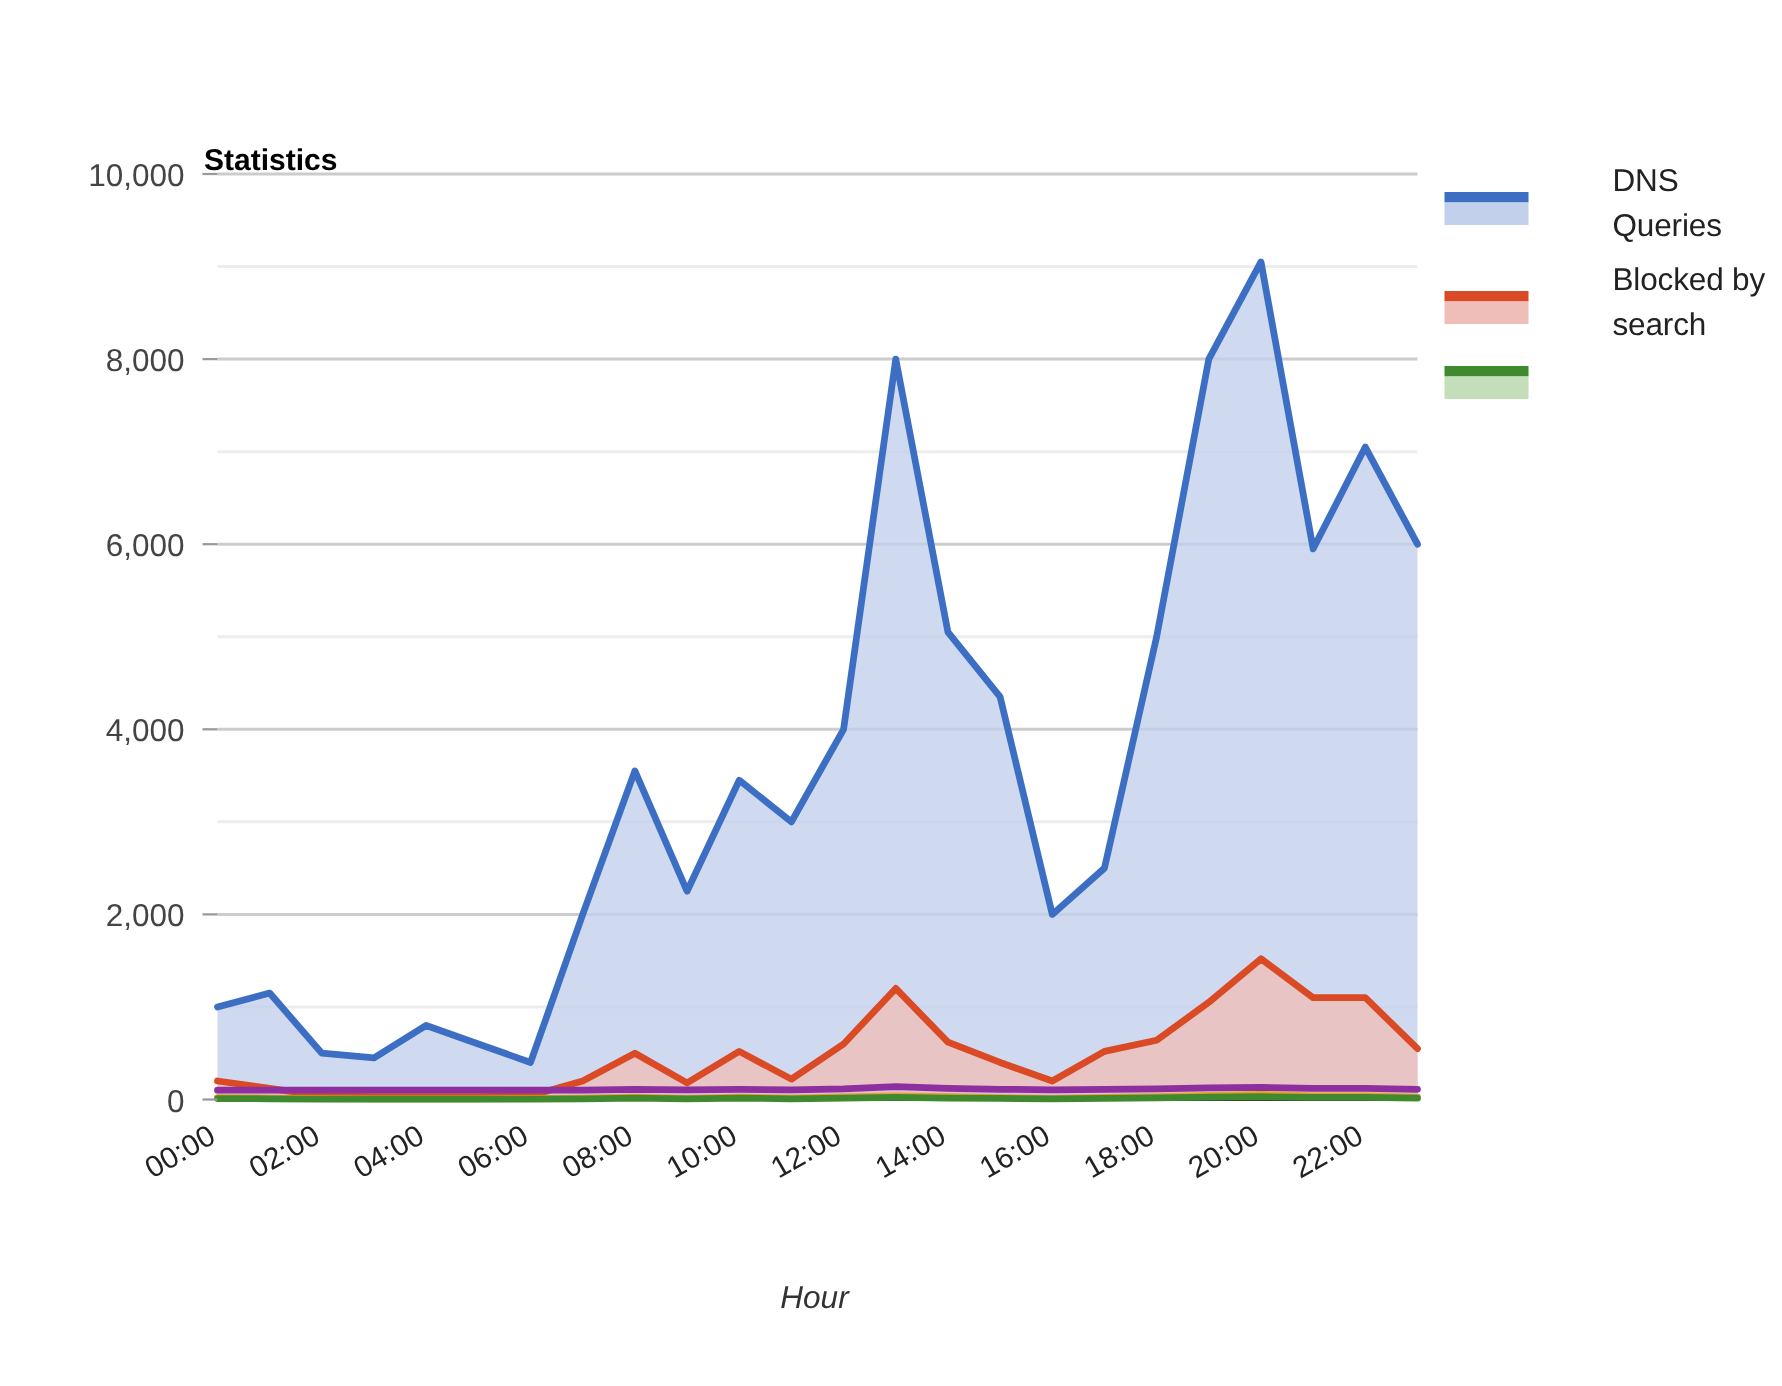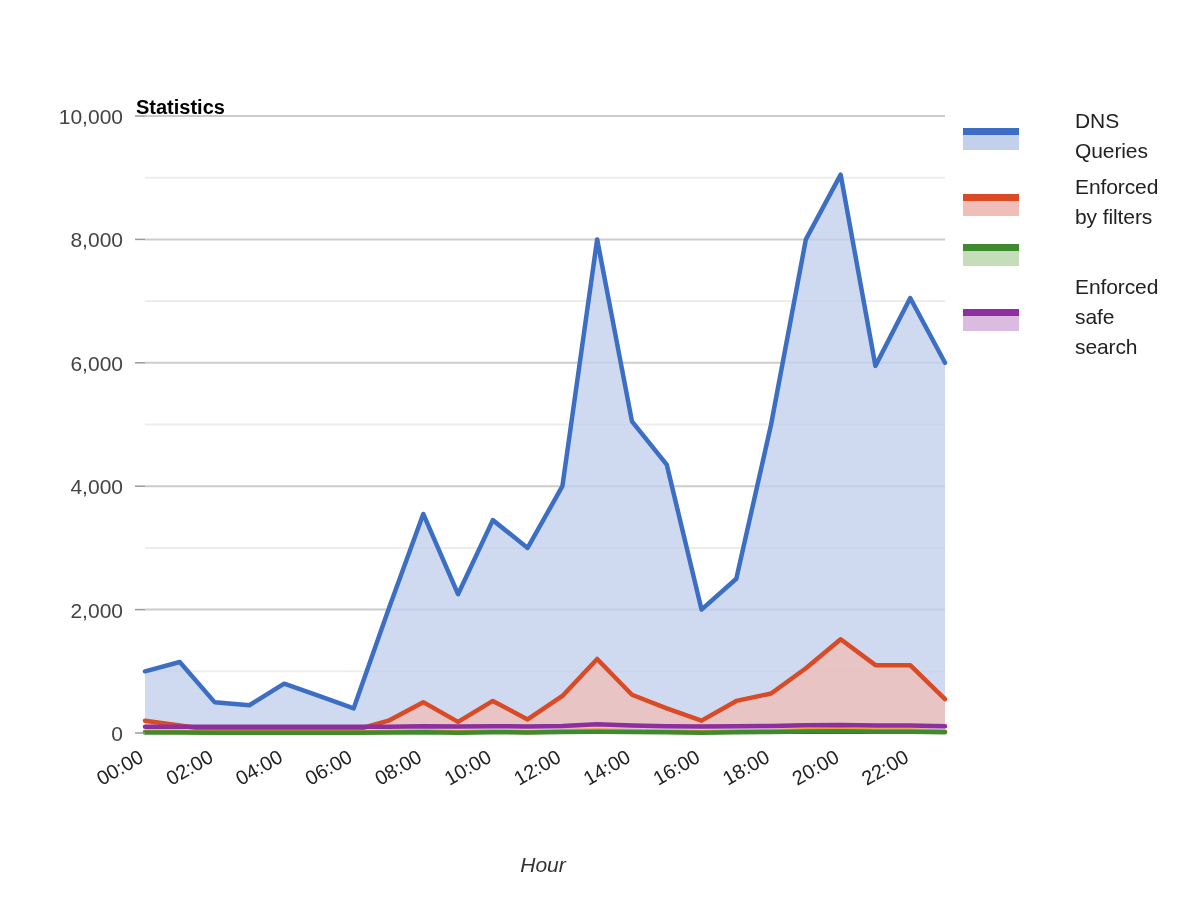--- a/index.html
+++ b/index.html
@@ -177,29 +177,22 @@
           <div class="sw-line" style="background: rgb(60, 111, 196);"></div>
           <div class="sw-fill" style="background: rgb(194, 208, 236);"></div>
         </div>
         <div class="legend-label">DNS Queries</div>
       </div>
       <div class="legend-entry">
         <div class="legend-swatch">
           <div class="sw-line" style="background: rgb(217, 74, 37);"></div>
           <div class="sw-fill" style="background: rgb(239, 190, 185);"></div>
         </div>
-        <div class="legend-label">Enforced by filters</div>
+        <div class="legend-label">Blocked by search</div>
       </div>
       <div class="legend-entry">
         <div class="legend-swatch">
           <div class="sw-line" style="background: rgb(63, 138, 46);"></div>
           <div class="sw-fill" style="background: rgb(195, 222, 185);"></div>
         </div>
       </div>
-      <div class="legend-entry">
-        <div class="legend-swatch">
-          <div class="sw-line" style="background: rgb(142, 47, 160);"></div>
-          <div class="sw-fill" style="background: rgb(220, 187, 226);"></div>
-        </div>
-        <div class="legend-label">Enforced safe search</div>
-      </div>
     </div>
 </div>
 
 </body></html>

